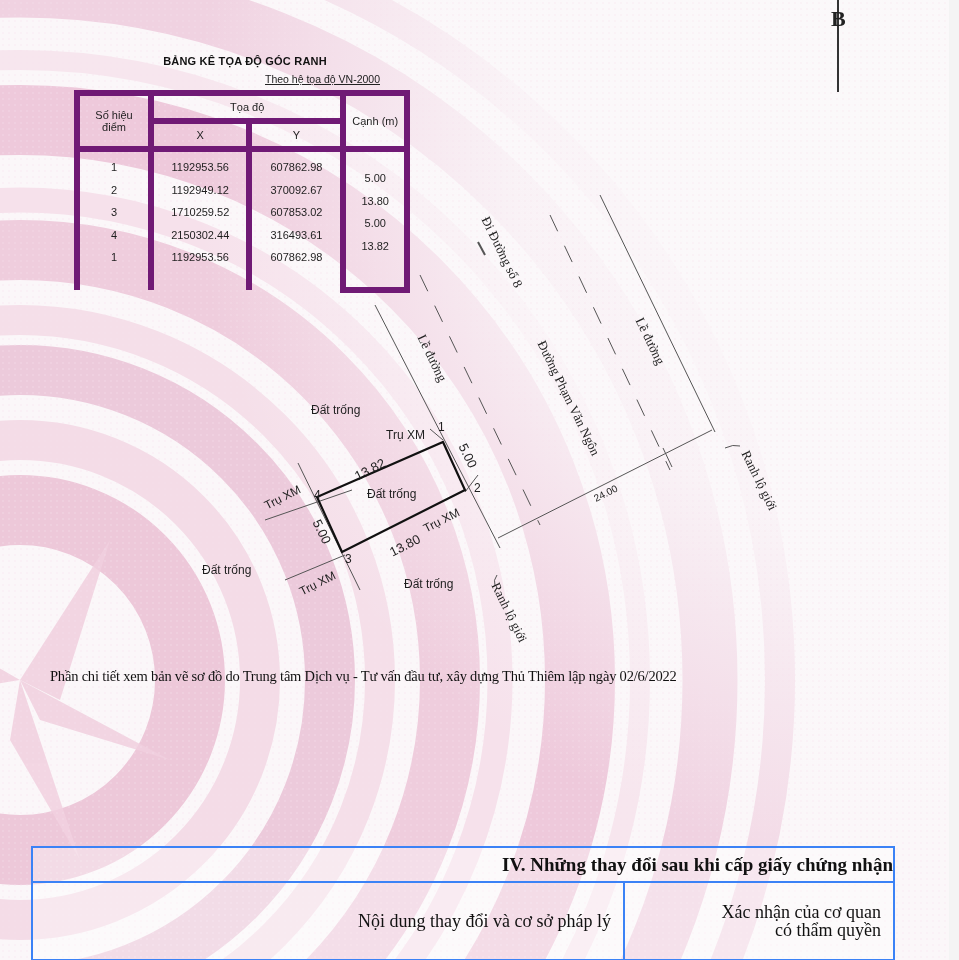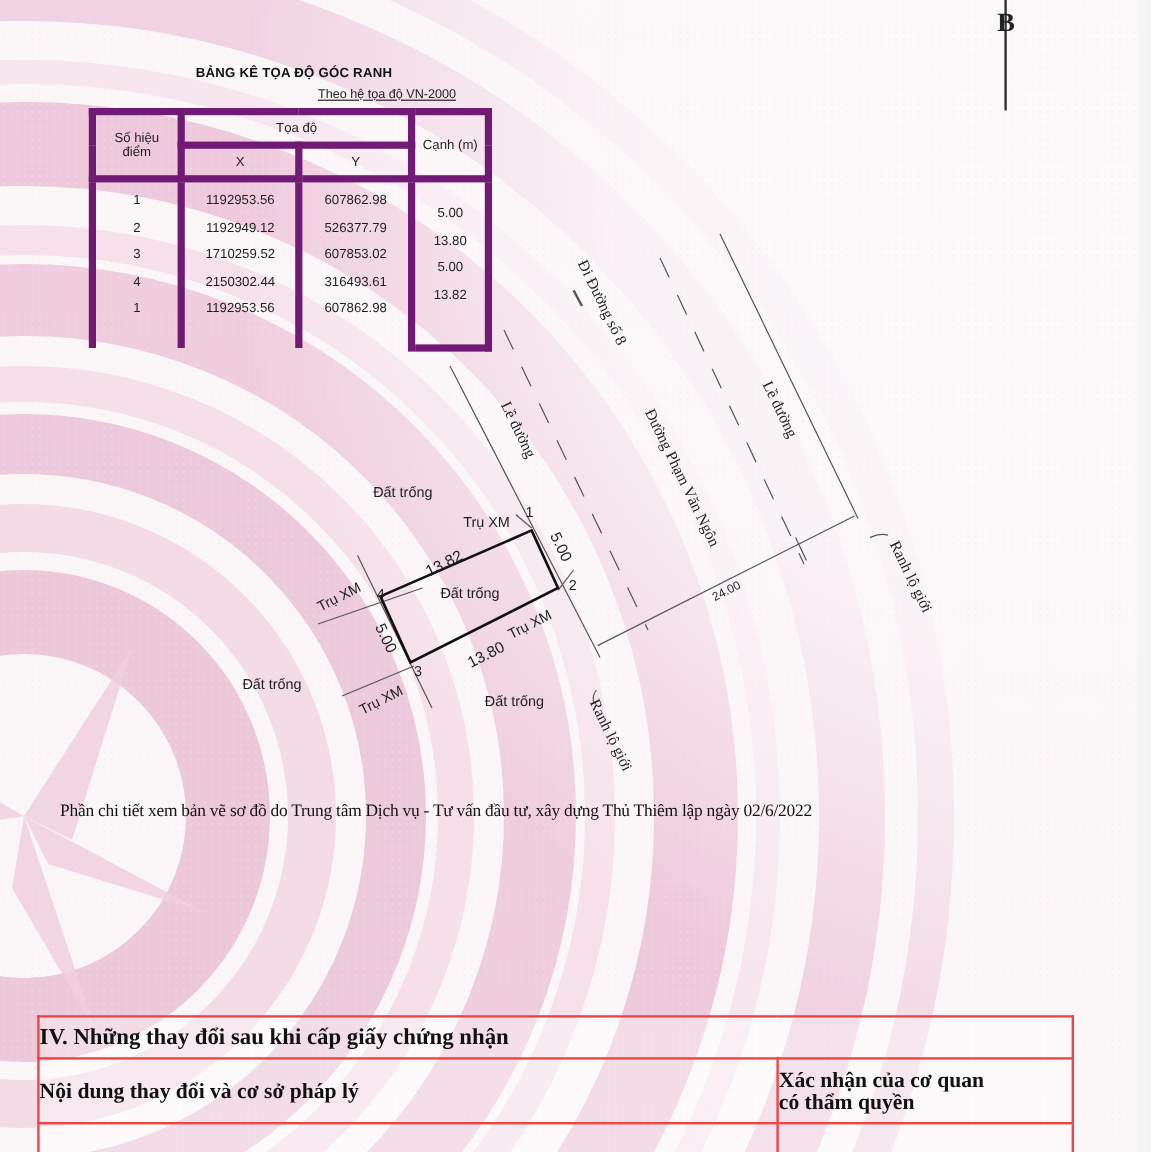--- a/index.html
+++ b/index.html
@@ -44,23 +44,23 @@
       position: absolute; left: 50px; top: 668px;
       font-family: "Liberation Serif", serif; font-size: 14.5px; color: #111; white-space: nowrap;
       letter-spacing: -0.2px;
     }
 
     table.changes {
       position: absolute; left: 31px; top: 846px; width: 864px;
       border-collapse: collapse; font-family: "Liberation Serif", serif; color: #111;
       background: rgba(255,255,255,0.35);
     }
-    table.changes td, table.changes th { border: 2px solid #ef4444; text-align: left; }
+    table.changes td, table.changes th { border: 2px solid #3b82f6; text-align: right; }
     table.changes .sec-title { font-weight: bold; font-size: 19px; height: 33px; padding: 0; }
-    table.changes .col-head { font-weight: bold; font-size: 18px; height: 52px; line-height: 18px; padding: 0; }
+    table.changes .col-head { font-weight: normal; font-size: 18px; height: 52px; line-height: 18px; padding: 12px; }
     table.changes .col-head.right { width: 244px; }
     table.changes .empty-row td { height: 40px; }
   </style>
 </head>
 <body>
 
 <svg class="bg-svg" viewBox="0 0 959 960">
   <defs>
     <pattern id="dots" width="6" height="6" patternUnits="userSpaceOnUse">
       <circle cx="3" cy="3" r="1" fill="#f6e2ec"></circle>
@@ -123,21 +123,21 @@
     </td>
     <td class="data-cell">
       <span class="row-line">1192953.56</span>
       <span class="row-line">1192949.12</span>
       <span class="row-line">1710259.52</span>
       <span class="row-line">2150302.44</span>
       <span class="row-line">1192953.56</span>
     </td>
     <td class="data-cell">
       <span class="row-line">607862.98</span>
-      <span class="row-line">526377.79</span>
+      <span class="row-line">370092.67</span>
       <span class="row-line">607853.02</span>
       <span class="row-line">316493.61</span>
       <span class="row-line">607862.98</span>
     </td>
     <td class="canh-cell" style="height:120px">
       <span class="row-line">5.00</span>
       <span class="row-line">13.80</span>
       <span class="row-line">5.00</span>
       <span class="row-line">13.82</span>
     </td>

